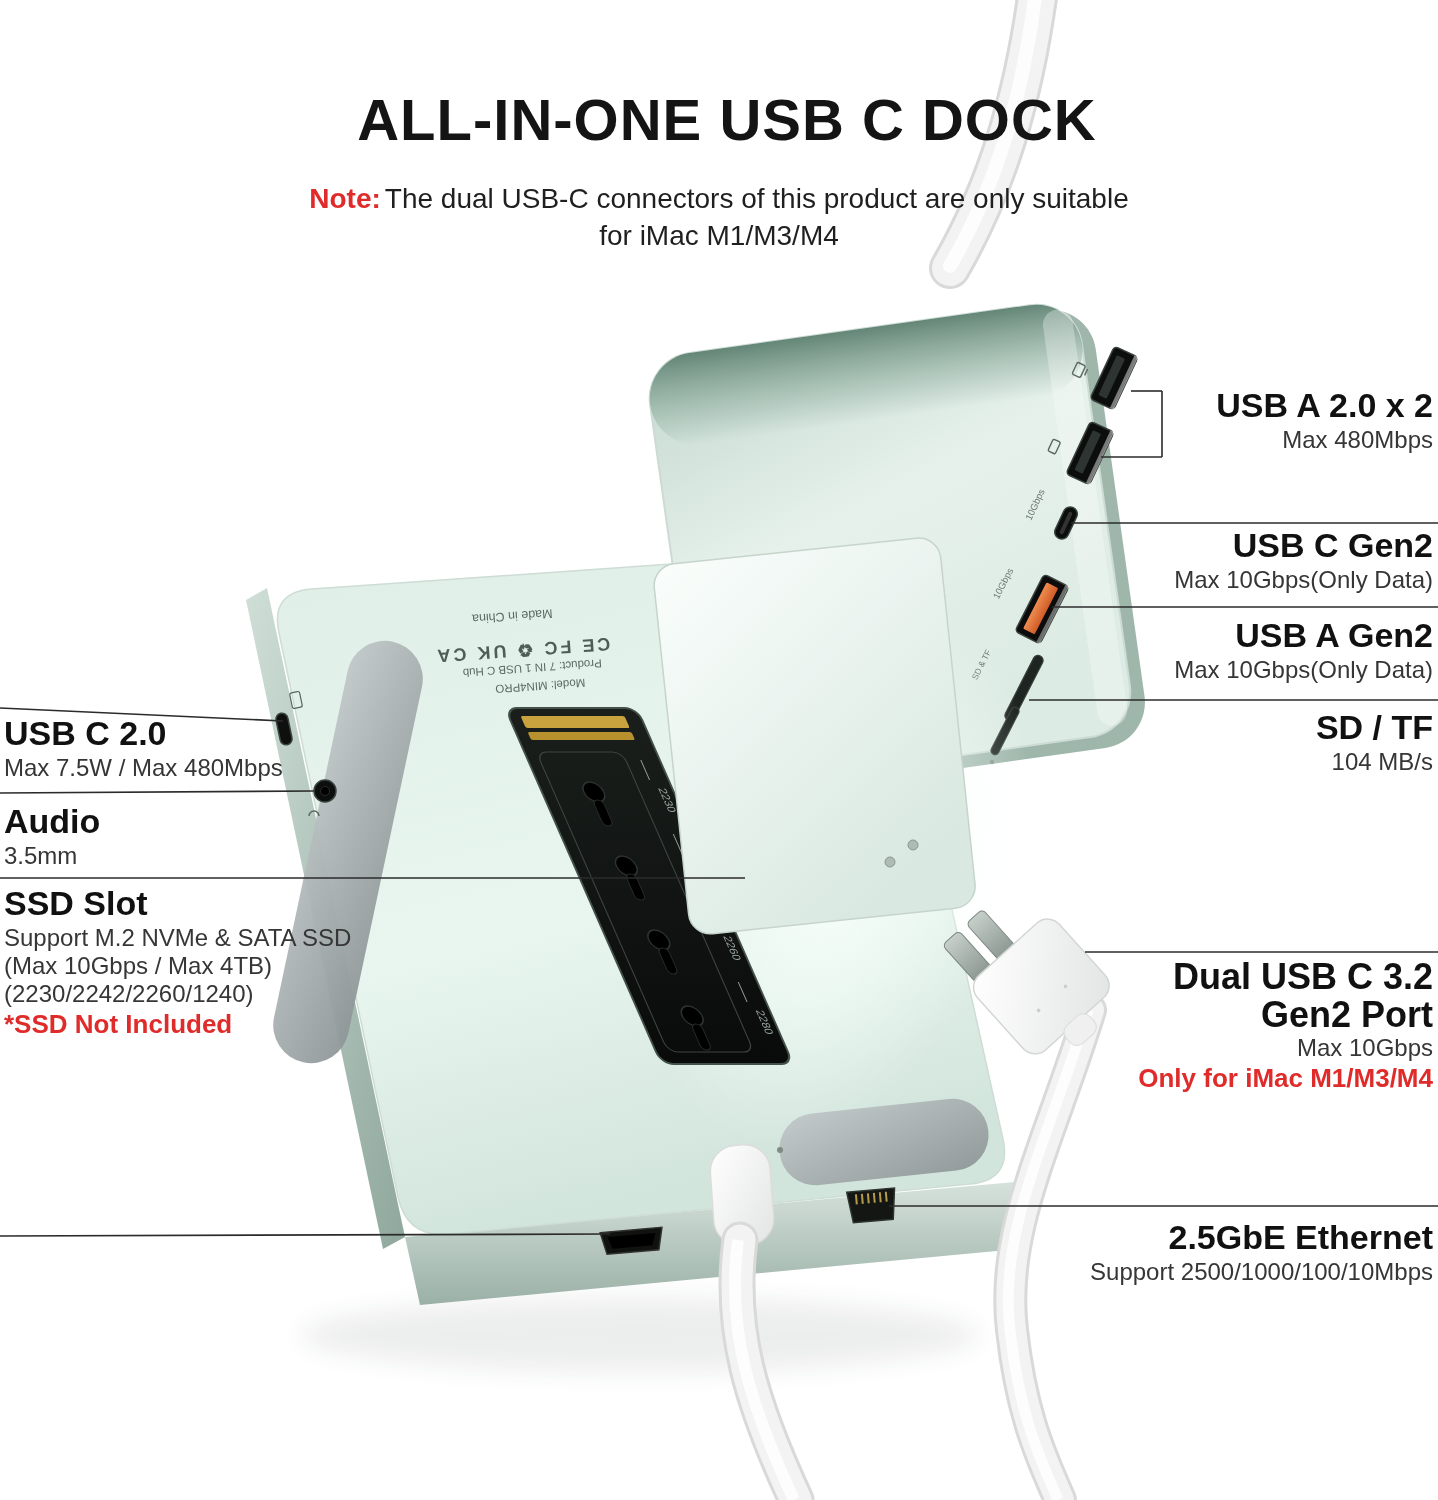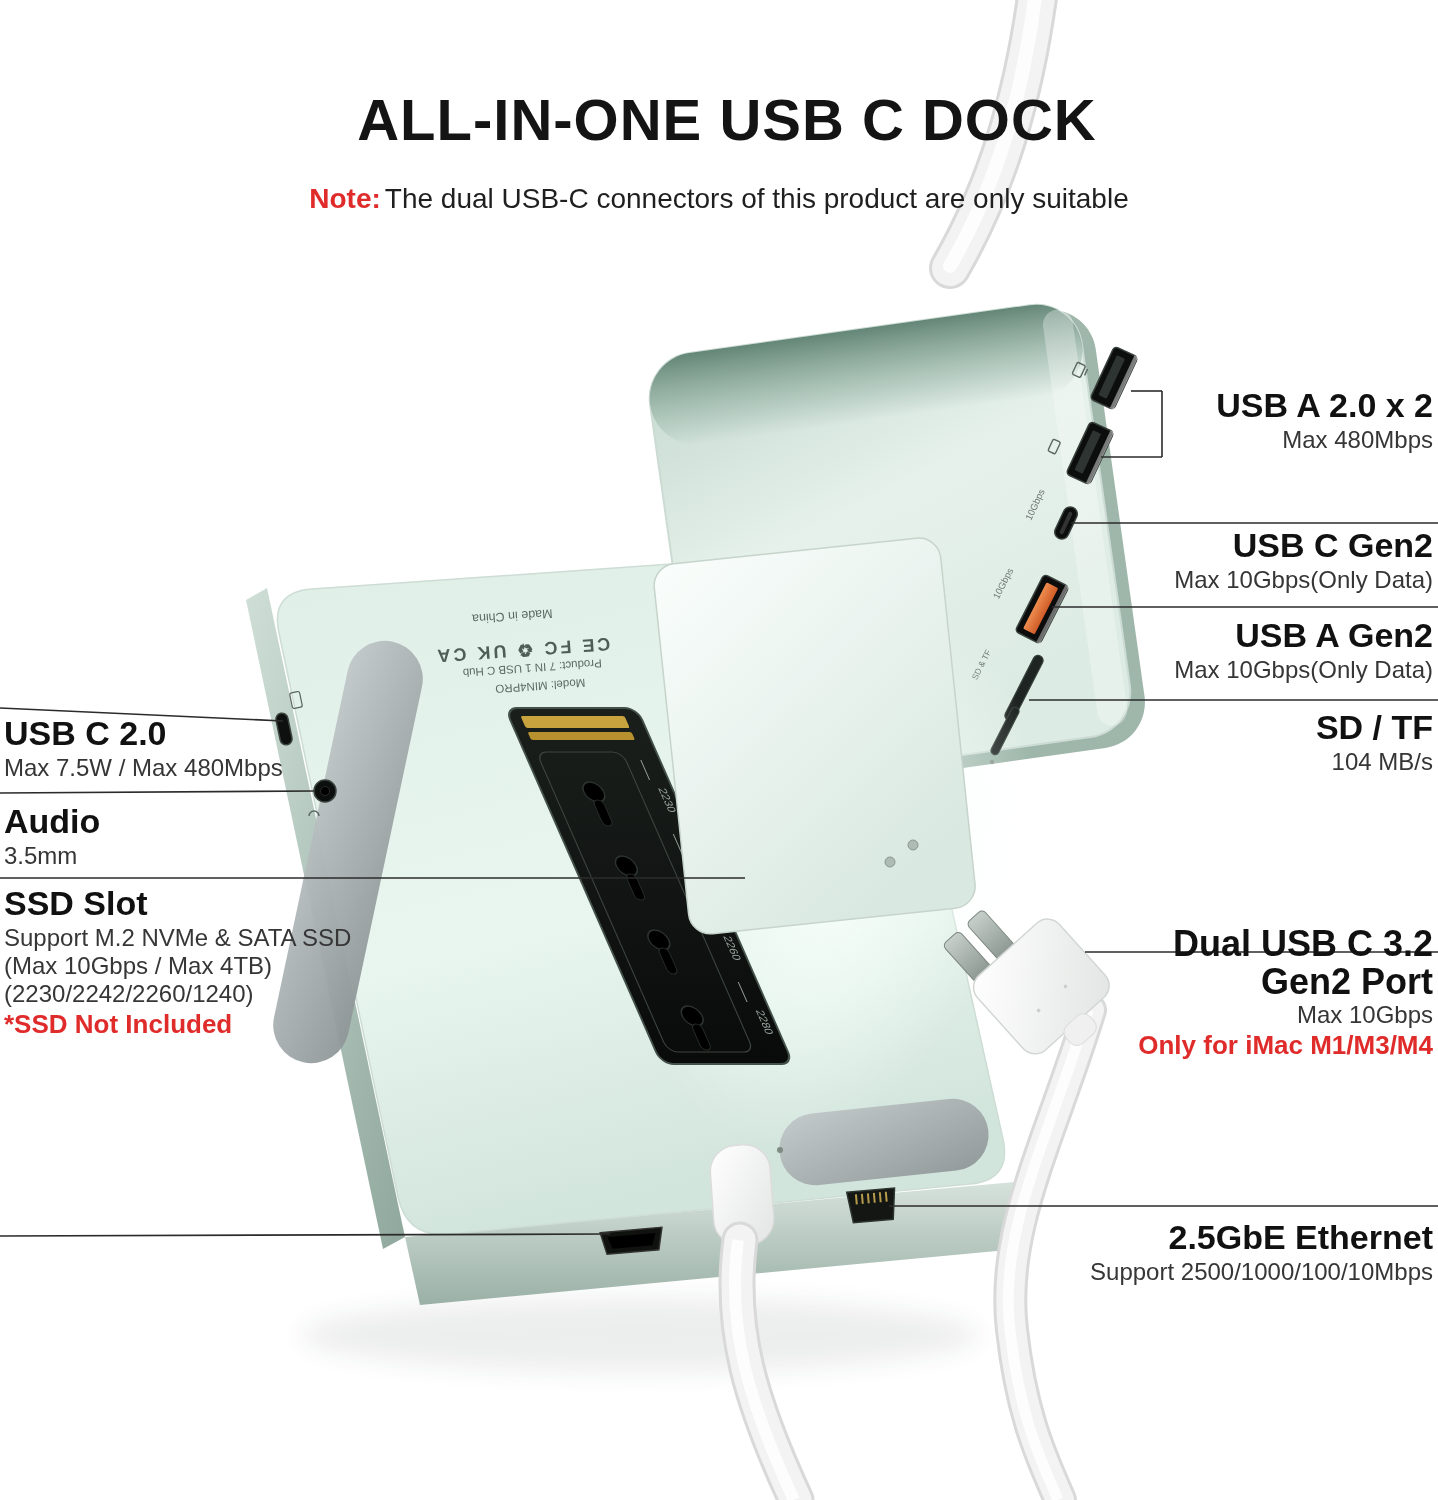--- a/index.html
+++ b/index.html
@@ -255,39 +255,40 @@
     <line x1="889" y1="1206" x2="1438" y2="1206"></line>
   </g>
 </svg>
 
 <div class="hero-title">ALL-IN-ONE USB C DOCK</div>
 
 <div class="note">
   <div>
     <span class="red">Note:</span><span>The dual USB-C connectors of this product are only suitable</span>
   </div>
+  <div>for iMac M1/M3/M4</div>
 </div>
 
 <div class="callout right" style="top:384px">
   <div class="lt">USB A 2.0 x 2</div>
   <div class="ls">Max 480Mbps</div>
 </div>
 <div class="callout right" style="top:524px">
   <div class="lt">USB C Gen2</div>
   <div class="ls">Max 10Gbps(Only Data)</div>
 </div>
 <div class="callout right" style="top:614px">
   <div class="lt">USB A Gen2</div>
   <div class="ls">Max 10Gbps(Only Data)</div>
 </div>
 <div class="callout right" style="top:706px">
   <div class="lt">SD / TF</div>
   <div class="ls">104 MB/s</div>
 </div>
-<div class="callout right" style="top:925px">
+<div class="callout right" style="top:958px">
   <div class="lt big">Dual USB C 3.2</div>
   <div class="lt big">Gen2 Port</div>
   <div class="ls">Max 10Gbps</div>
   <div class="warn">Only for iMac M1/M3/M4</div>
 </div>
 <div class="callout right" style="top:1216px">
   <div class="lt">2.5GbE Ethernet</div>
   <div class="ls">Support 2500/1000/100/10Mbps</div>
 </div>
 

